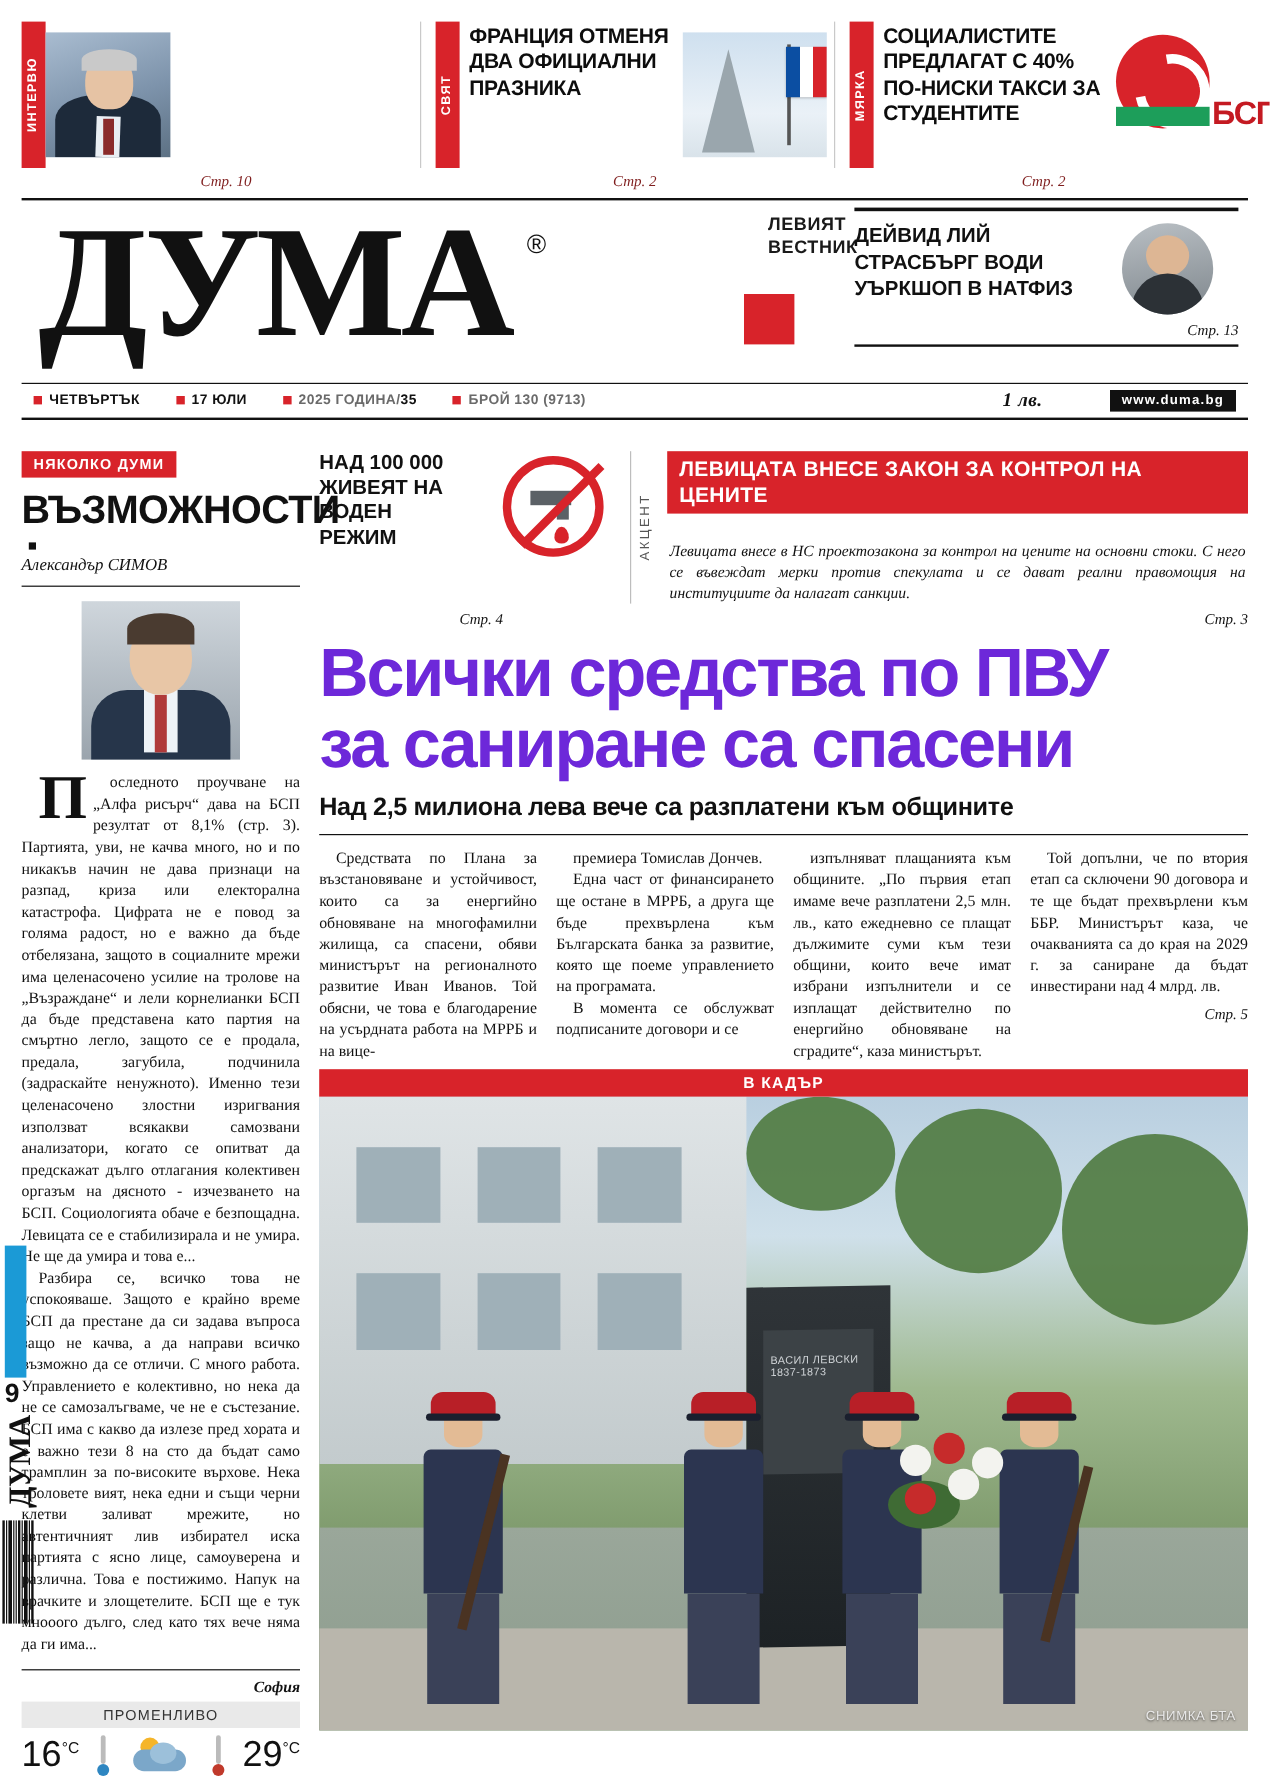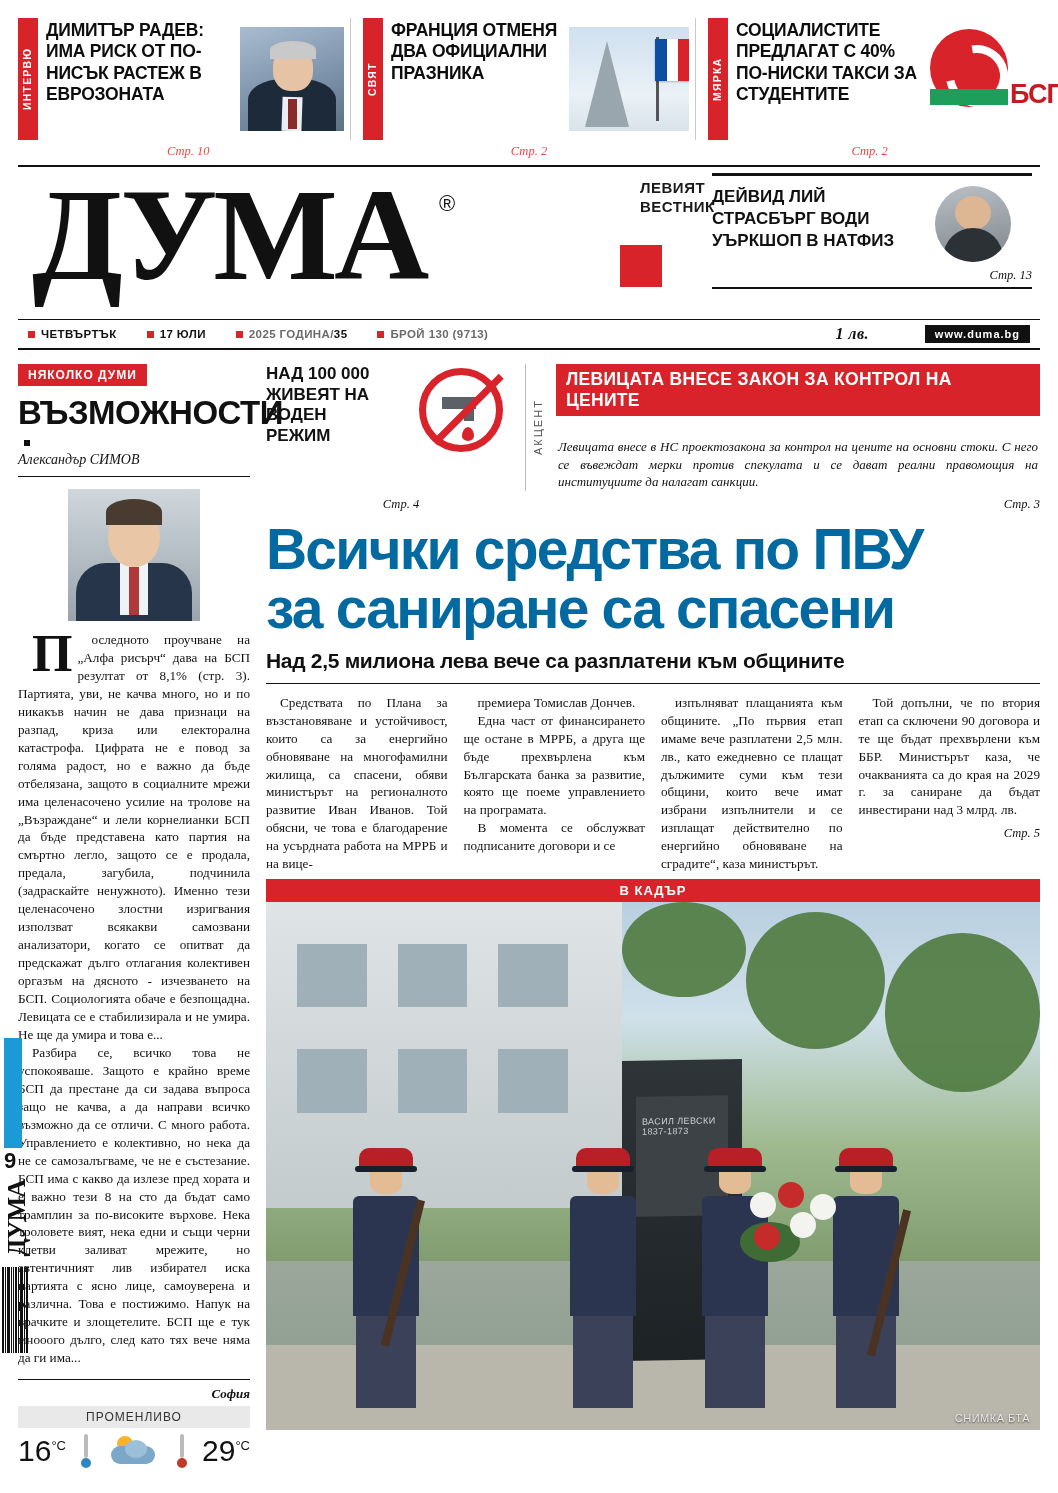--- a/index.html
+++ b/index.html
@@ -84,21 +84,21 @@
     content:""; position:absolute; left:16px; top:16px; width:46px; height:46px; border-radius:50%;
     border: 8px solid #fff; border-left-color: transparent; transform: rotate(35deg);
   }
   .bsp-logo .greenbar { position:absolute; left:6px; top:62px; width:78px; height:16px; background:#1d9e5a; }
   .bsp-logo .txt {
     position:absolute; left: 86px; top: 52px; font-family:"Liberation Sans",sans-serif;
     font-weight:bold; font-size:27px; color:#c41a22; letter-spacing:-1px;
   }
   .teaser-pages {
     display:flex; font-family:"Liberation Serif", serif; font-style: italic; font-size: 12.5px;
-    color:#ef4444; margin-top: 4px;
+    color:#7f1d1d; margin-top: 4px;
   }
   .teaser-pages span { flex:1 1 0; text-align:center; }
 
   
   .masthead { position: relative; height: 150px; border-top: 2px solid #111; margin-top: 6px; }
   .logo-wrap { position:absolute; left: 14px; top: 2px; }
   .logo {
     font-family: "Liberation Serif", serif;
     font-weight: bold;
     font-size: 132px;
@@ -133,21 +133,21 @@
     letter-spacing: .4px;
   }
   .dateline .sq { width:7px; height:7px; background:#d8232a; display:inline-block; margin-right:6px; }
   .dateline .grey { color:#6a6a6a; font-weight: bold; }
   .dateline .price { margin-left:auto; font-family:"Liberation Serif",serif; font-size:16px; font-style: italic; font-weight:bold;}
   .dateline .site {
     background:#111; color:#fff; font-size: 11px; padding: 3px 10px; letter-spacing:1px; margin-left: 26px;
   }
 
   
-  .main { display: flex; gap: 16px; margin-top: 14px; }
+  .main { display: flex; gap: 16px; margin-top: 26px; }
   .col-left { width: 232px; flex: none; }
   .col-right { flex: 1 1 auto; }
 
   .tagbox {
     background:#d8232a; color:#fff; font-family:"Liberation Sans",sans-serif; font-weight:bold;
     font-size: 12px; letter-spacing:1px; padding: 4px 10px; display:inline-block;
   }
   .col-title {
     font-family:"Liberation Sans",sans-serif; font-weight:bold; font-size: 33px; letter-spacing:-0.5px;
     margin: 8px 0 2px;
@@ -228,21 +228,21 @@
     font-size: 17.5px; letter-spacing:.3px; padding: 5px 10px;
   }
   .accent-text { font-style: italic; font-size: 13px; line-height:1.36; text-align: justify; padding: 22px 2px 0; }
   .pages-row { display:flex; margin-top: 6px; font-style:italic; font-size: 12.5px; }
   .pages-row .p1 { width: 270px; text-align: center; }
   .pages-row .p2 { flex:1 1 auto; text-align: right; }
 
   
   .headline {
     font-family:"Liberation Sans",sans-serif; font-weight:bold; font-size: 57px; line-height: 1.03;
-    letter-spacing: -1.8px; margin-top: 8px; color:#0369a1;
+    letter-spacing: -1.8px; margin-top: 8px; color:#6d28d9;
   }
   .subhead {
     font-family:"Liberation Sans",sans-serif; font-weight:bold; font-size: 21px; margin-top: 12px;
     border-bottom: 1px solid #111; padding-bottom: 10px; letter-spacing:-0.3px;
   }
   .cols3 { display:flex; gap: 16px; margin-top: 10px; font-size: 13.2px; line-height:1.35; text-align: justify; }
   .cols3 .c { flex: 1 1 0; }
   .cols3 p { margin: 0; text-indent: 14px; }
   .cols3 .first { text-indent: 14px; }
   .page-ref { text-align:right; font-style:italic; font-size: 12.5px; margin-top: 6px; }
@@ -286,21 +286,20 @@
 </style>
 </head>
 <body>
 
 <div class="page">
 
   <div class="teaser-strip">
 
     <div class="teaser">
       <div class="vlabel">ИНТЕРВЮ</div>
-      <div class="teaser-text">ДИМИТЪР РАДЕВ: ИМА РИСК ОТ ПО-НИСЪК РАСТЕЖ В ЕВРОЗОНАТА</div>
       <div class="teaser-photo">
         <div class="t1-photo">
           <div class="suit"></div>
             <div class="shirt"></div>
             <div class="tie"></div>
           <div class="head"></div>
             <div class="hair"></div>
         </div>
       </div>
     </div>
@@ -445,21 +444,21 @@
         </div>
         <div class="c">
           <p>премиера Томислав Дончев.</p>
           <p>Една част от финансирането ще остане в МРРБ, а друга ще бъде прехвърлена към Българската банка за развитие, която ще поеме управлението на програмата.</p>
           <p>В момента се обслужват подписаните договори и се</p>
         </div>
         <div class="c">
           <p>изпълняват плащанията към общините. „По първия етап имаме вече разплатени 2,5 млн. лв., като ежедневно се плащат дължимите суми към тези общини, които вече имат избрани изпълнители и се изплащат действително по енергийно обновяване на сградите“, каза министърът.</p>
         </div>
         <div class="c">
-          <p>Той допълни, че по втория етап са сключени 90 договора и те ще бъдат прехвърлени към ББР. Министърът каза, че очакванията са до края на 2029 г. за саниране да бъдат инвестирани над 3 млрд. лв.</p>
+          <p>Той допълни, че по втория етап са сключени 90 договора и те ще бъдат прехвърлени към ББР. Министърът каза, че очакванията са до края на 2029 г. за саниране да бъдат инвестирани над 4 млрд. лв.</p>
           <div class="page-ref">Стр. 5</div>
         </div>
       </div>
 
       <div class="kadar-bar">В КАДЪР</div>
 
       <div class="photo">
         <div class="ph-bldg"></div>
         <div class="ph-bldg-win" style="left:4%;top:8%;width:9%;height:12%"></div>
         <div class="ph-bldg-win" style="left:17%;top:8%;width:9%;height:12%"></div>

